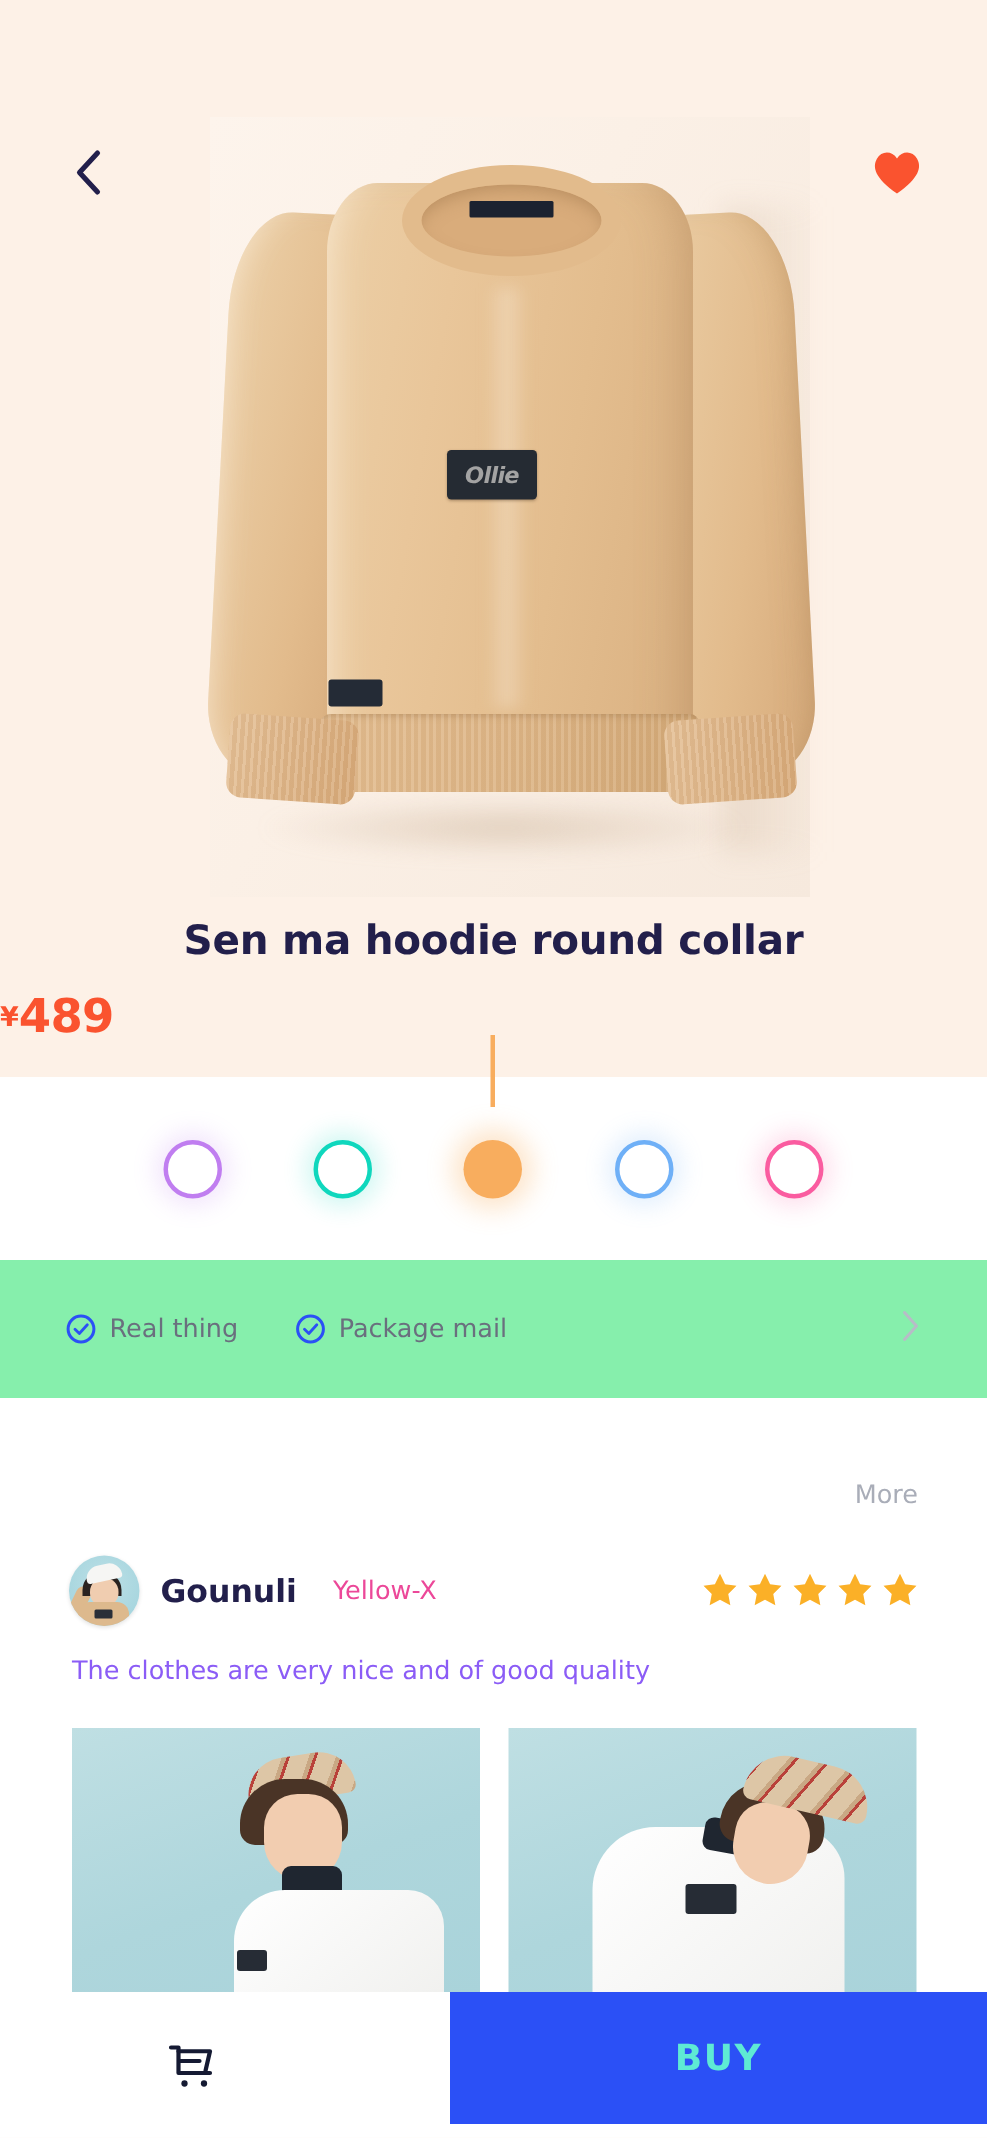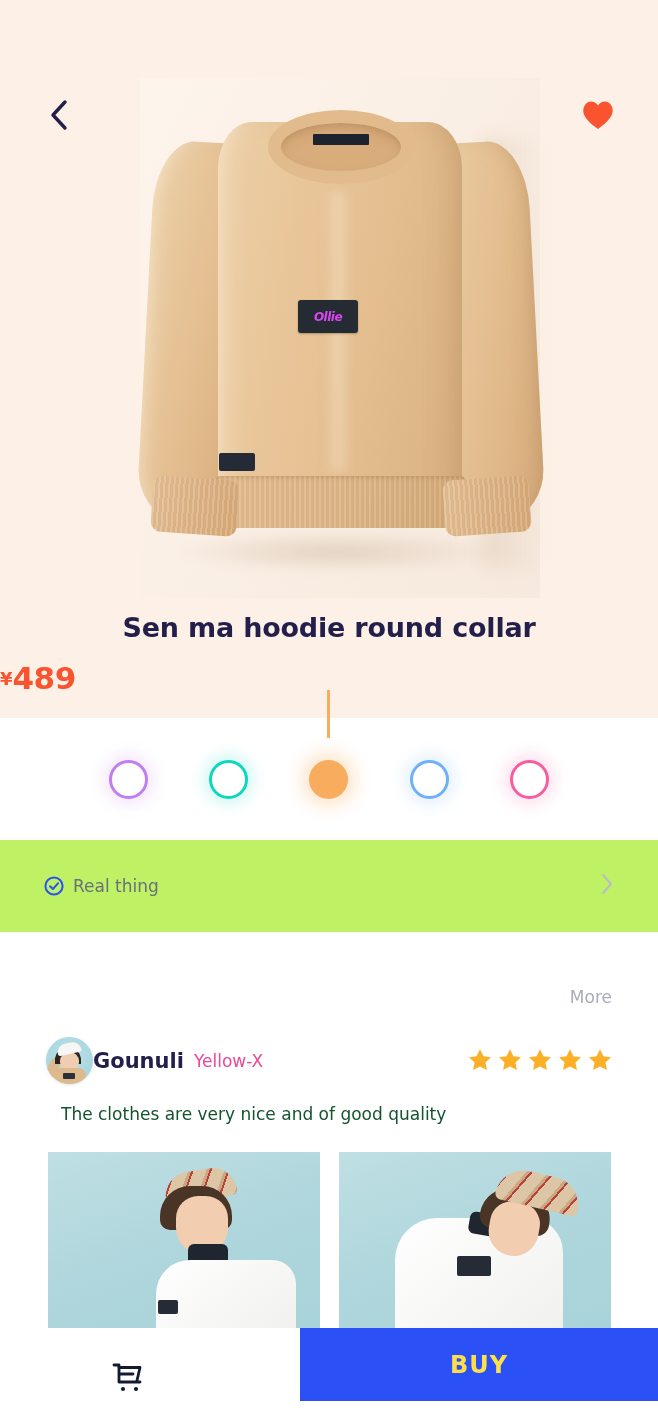--- a/index.html
+++ b/index.html
@@ -128,21 +128,21 @@
   }
   .logo-patch {
     position: absolute; left: 158px; top: 222px;
     width: 60px; height: 33px;
     background: #252b33;
     border-radius: 3px;
     display: flex; align-items: center; justify-content: center;
     box-shadow: 0 1px 2px rgba(90,65,40,.4);
   }
   .logo-patch span {
-    color: #d946ef; font-size: 12px; font-weight: 700;
+    color: #a3a3a3; font-size: 15px; font-weight: 700;
     font-style: italic; letter-spacing: -.5px;
     font-family: "DejaVu Sans", sans-serif;
   }
   .hem-label {
     position: absolute; left: 79px; top: 375px;
     width: 36px; height: 18px;
     background: #242b36; border-radius: 2px;
   }
 
   .product-title {
@@ -179,21 +179,21 @@
     width: 39px; height: 39px; border-radius: 50%;
     border: 3px solid #ccc; background: #ffffff;
     cursor: pointer; position: relative;
   }
   .swatch.sel { border: none; }
 
   
   .feature-strip {
     position: absolute; left: 0; top: 840px;
     width: 658px; height: 92px;
-    background: #bef264;
+    background: #86efac;
     display: flex; align-items: center;
     padding: 0 44px;
   }
   .feature {
     display: flex; align-items: center; gap: 9px;
     margin-right: 38px; cursor: pointer;
   }
   .feature .lbl { font-size: 17px; color: #6a6f7e; }
   .feat-chev { margin-left: auto; cursor: pointer; }
 
@@ -201,21 +201,21 @@
   .eval-head {
     position: absolute; left: 48px; top: 977px;
     font-size: 25px; font-weight: 700; color: #221f4b;
   }
   .more-link {
     position: absolute; right: 46px; top: 987px;
     font-size: 17px; color: #a9adb8; cursor: pointer;
   }
   .reviewer {
     position: absolute; left: 46px; top: 1037px;
-    display: flex; align-items: center; 
+    display: flex; align-items: center; gap: 14px;
   }
   .avatar {
     width: 47px; height: 47px; border-radius: 50%;
     position: relative; overflow: hidden;
     background: radial-gradient(circle at 50% 40%, #bde0e6, #9fd2dc);
     box-shadow: 0 1px 3px rgba(0,0,0,.12);
   }
   .av-cap { position:absolute; left:11px; top:6px; width:24px; height:11px;
             background:#f6f6f4; border-radius:12px 12px 3px 3px; transform: rotate(-12deg); z-index:3;}
   .av-hair{ position:absolute; left:9px; top:11px; width:26px; height:16px;
@@ -227,22 +227,22 @@
   .av-body::after{content:"";position:absolute;left:11px;top:5px;width:12px;height:6px;background:#2a2f38;border-radius:1px;}
   .av-arm{ position:absolute; left:2px; top:20px; width:10px; height:22px;
            background:#ddb98d; border-radius:6px; transform: rotate(26deg); z-index:1;}
   .reviewer-name { font-size: 21px; font-weight: 700; color: #221f4b; }
   .reviewer-variant { font-size: 17px; color: #ec4899; margin-left: 10px; }
   .stars {
     position: absolute; right: 46px; top: 1048px;
     display: flex; gap: 6px;
   }
   .review-text {
-    position: absolute; left: 61px; top: 1104px;
-    font-size: 17px; color: #14532d;
+    position: absolute; left: 48px; top: 1104px;
+    font-size: 17px; color: #8b5cf6;
   }
 
   
   .rphotos {
     position: absolute; left: 48px; top: 1152px;
     display: flex; gap: 19px;
   }
   .rphoto {
     width: 272px; height: 178px;
     position: relative; overflow: hidden;
@@ -277,24 +277,24 @@
     position: absolute; left: 0; bottom: 0;
     width: 658px; height: 97px;
     display: flex; background: #ffffff;
   }
   .cart-btn {
     width: 256px; height: 97px;
     display: flex; align-items: center; justify-content: center;
     cursor: pointer; background: #ffffff;
   }
   .buy-btn {
-    flex: 1; height: 73px;
+    flex: 1; height: 88px;
     background: #2b50f6;
     display: flex; align-items: center; justify-content: center;
-    color: #fde047; font-size: 24px; font-weight: 700;
+    color: #5eead4; font-size: 24px; font-weight: 700;
     letter-spacing: 1px; cursor: pointer; margin-left: 44px;
   }
 </style>
 </head>
 <body>
 
 <div id="app">
 
   <div class="hero">
 
@@ -347,20 +347,27 @@
   </div>
 
   <div class="feature-strip">
     <div class="feature">
       <svg width="20" height="20" viewBox="0 0 20 20">
         <circle cx="10" cy="10" r="8.6" fill="none" stroke="#2b50f6" stroke-width="2"></circle>
         <polyline points="6,10.2 8.9,13 14.2,7.2" fill="none" stroke="#2b50f6" stroke-width="1.9" stroke-linecap="round" stroke-linejoin="round"></polyline>
       </svg>
       <span class="lbl">Real thing</span>
     </div>
+    <div class="feature">
+      <svg width="20" height="20" viewBox="0 0 20 20">
+        <circle cx="10" cy="10" r="8.6" fill="none" stroke="#2b50f6" stroke-width="2"></circle>
+        <polyline points="6,10.2 8.9,13 14.2,7.2" fill="none" stroke="#2b50f6" stroke-width="1.9" stroke-linecap="round" stroke-linejoin="round"></polyline>
+      </svg>
+      <span class="lbl">Package mail</span>
+    </div>
     <div class="feat-chev">
       <svg width="13" height="22" viewBox="0 0 13 22">
         <polyline points="2,2 10,11 2,20" fill="none" stroke="#b7bcc7" stroke-width="2" stroke-linecap="round" stroke-linejoin="round"></polyline>
       </svg>
     </div>
   </div>
 
   <div class="more-link">More</div>
 
   <div class="reviewer">

